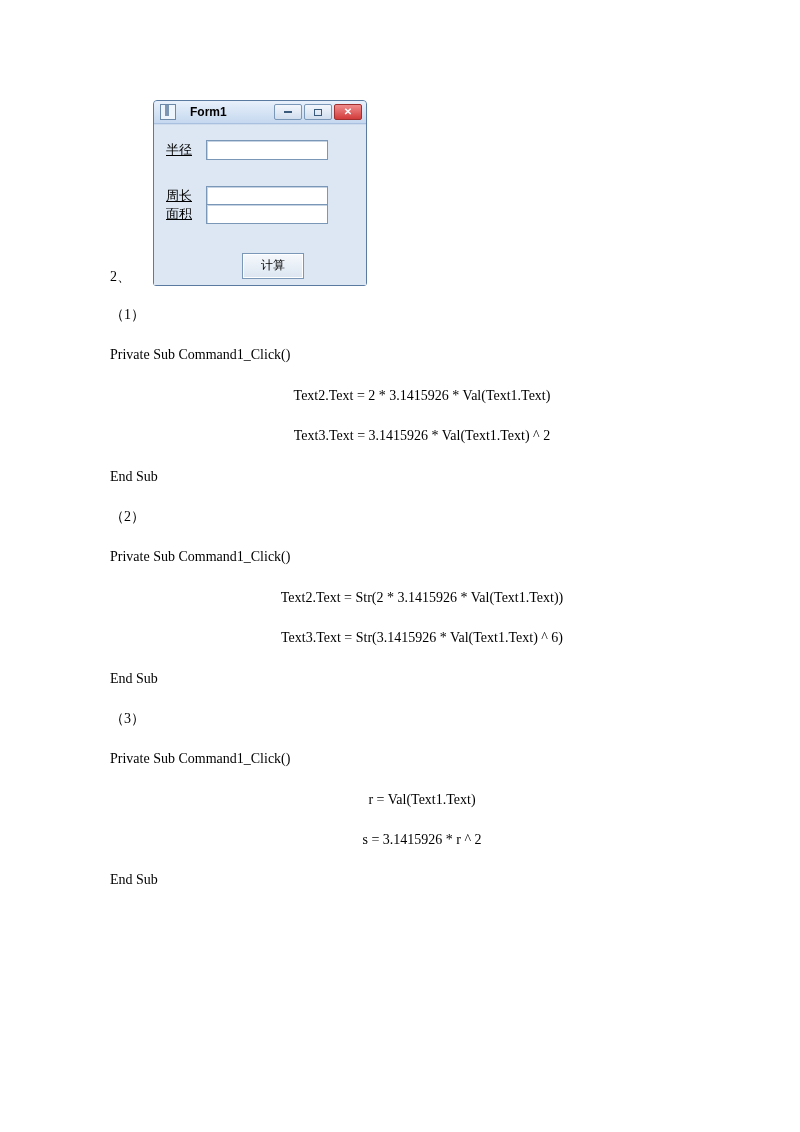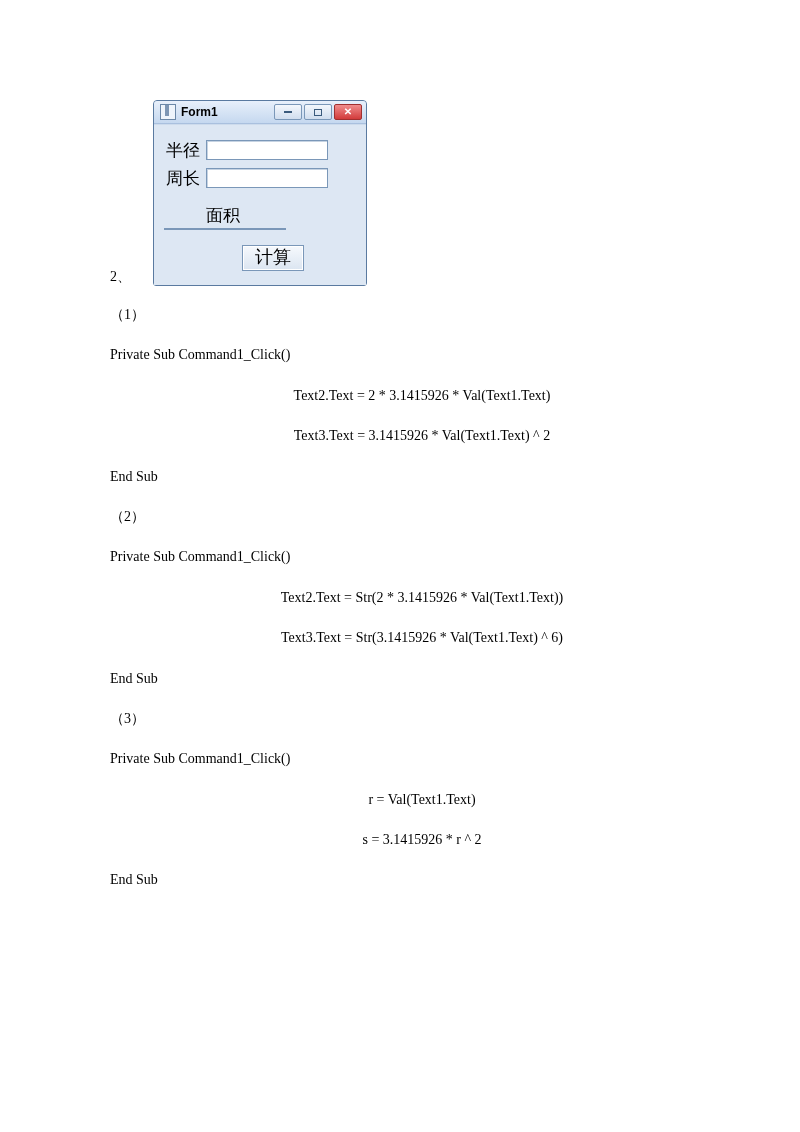--- a/index.html
+++ b/index.html
@@ -29,20 +29,21 @@
     height: 22px;
     background: linear-gradient(#e8f0fb, #c5d8ef);
     border-bottom: 1px solid #a9c0de;
     border-radius: 3px 3px 0 0;
     display: flex;
     align-items: center;
     padding: 0 4px 0 6px;
     font-family: Tahoma, sans-serif;
     font-size: 12px;
     color: #000;
+    gap: 9px;
   }
   .title-icon {
     width: 14px; height: 14px;
     border: 1px solid #6b88a8;
     background: #eef4fb;
     margin-right: 5px;
     position: relative;
   }
   .title-icon::before {
     content: "";
@@ -85,39 +86,40 @@
   .row {
     position: absolute;
     left: 10px;
     height: 22px;
     display: flex;
     align-items: center;
   }
   .lbl {
     width: 38px;
     font-family: SimSun, "Songti SC", serif;
-    font-size: 17px;
+    font-size: 13px;
     background: #dde7f3;
     padding: 1px 2px;
+    text-decoration: underline;
   }
   .txt {
     width: 120px;
     height: 18px;
     border: 1px solid #7a97b8;
     background: #ffffff;
     box-shadow: inset 1px 1px 0 #c6d3e2;
   }
   .calcbtn {
     position: absolute;
-    left: 88px; top: 120px;
+    left: 88px; top: 128px;
     width: 60px; height: 24px;
     border: 1px solid #7a97b8;
     background: linear-gradient(#f6f9fd, #dbe5f1);
     font-family: SimSun, serif;
-    font-size: 18px;
+    font-size: 12px;
     text-align: center;
     line-height: 22px;
     box-shadow: inset 0 0 0 1px #fff;
   }
   
   .para { margin: 18px 0; line-height: 1.6; }
   .indent { padding-left: 44px; text-align: center; }
   .line2 { display: flex; align-items: flex-end; }
   .line2-label { margin-right: 2px; }
 </style>
@@ -137,25 +139,25 @@
           <span class="wbtn min"></span>
           <span class="wbtn max"></span>
           <span class="wbtn close">✕</span>
         </div>
       </div>
       <div class="client">
         <div class="row" style="top:14px;">
           <span class="lbl">半径</span>
           <span class="txt"></span>
         </div>
-        <div class="row" style="top:42px;">
+        <div class="row" style="top:60px;">
           <span class="lbl">周长</span>
           <span class="txt"></span>
         </div>
-        <div class="row" style="top:78px;flex-direction:column;">
+        <div class="row" style="top:78px;">
           <span class="lbl">面积</span>
           <span class="txt"></span>
         </div>
         <div class="calcbtn">计算</div>
       </div>
     </div>
   </div>
 
   <div class="para">（1）</div>
   <div class="para">Private Sub Command1_Click()</div>

